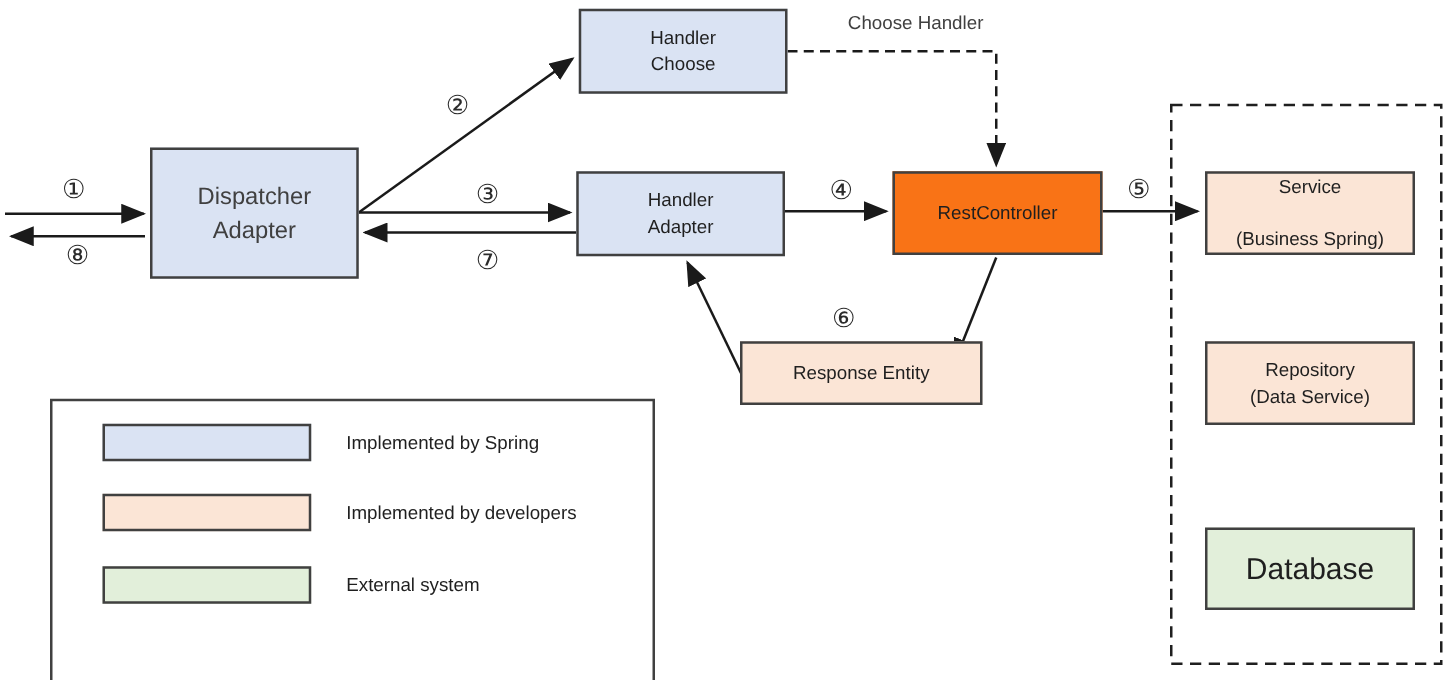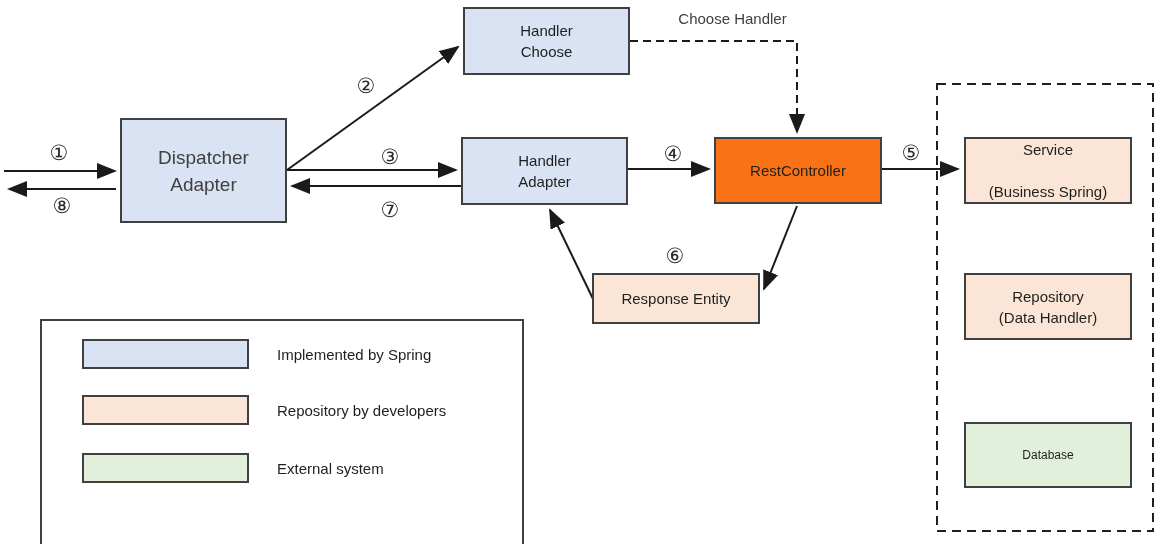--- a/index.html
+++ b/index.html
@@ -7,21 +7,21 @@
     position:relative;width:1160px;height:544px;background:#ffffff;overflow:hidden;
     font-family:"Liberation Sans",sans-serif;color:#1f1f1f;
   }
   .wires{position:absolute;left:0;top:0;}
   .node{
     position:absolute;box-sizing:border-box;border:2px solid #404040;
     display:flex;flex-direction:column;align-items:center;justify-content:center;
     font-size:15px;line-height:21px;text-align:center;
   }
   .node.title{font-size:19px;line-height:27px;font-weight:normal;color:#404040;}
-  .node.big{font-size:12px;}
+  .node.big{font-size:24px;}
   .step{
     position:absolute;transform:translate(-50%,-50%);
     font-size:21px;color:#2b2b2b;line-height:1;
   }
   .note{position:absolute;font-size:15px;text-align:center;color:#404040;}
   .legend{
     position:absolute;left:40px;top:319px;width:484px;height:239px;
     box-sizing:border-box;border:2px solid #404040;background:#fff;
   }
   .legend-row{position:absolute;left:0;width:100%;height:30px;display:flex;align-items:center;}
@@ -70,32 +70,32 @@
 
   <div class="node" style="left: 461px; top: 137px; width: 167px; height: 68px; background-color: rgb(218, 227, 243);">
     <span>Handler</span>
     <span>Adapter</span>
   </div>
 
   <div class="node" style="left: 714px; top: 137px; width: 168px; height: 67px; background-color: #f97316;">
     <span>RestController</span>
   </div>
 
-  <div class="node" style="left: 592px; top: 273px; width: 168px; height: 51px; background-color: rgb(251, 229, 214);">
+  <div class="node" style="left: 592px; top: 273px; width: 194px; height: 51px; background-color: rgb(251, 229, 214);">
     <span>Response Entity</span>
   </div>
 
   <div class="node" style="left: 964px; top: 137px; width: 168px; height: 67px; background-color: rgb(251, 229, 214); justify-content: space-between;">
     <span>Service</span>
     <span>(Business Spring)</span>
   </div>
 
   <div class="node" style="left: 964px; top: 273px; width: 168px; height: 67px; background-color: rgb(251, 229, 214);">
     <span>Repository</span>
-    <span>(Data Handler)</span>
+    <span>(Data Service)</span>
   </div>
 
   <div class="node big" style="left: 964px; top: 422px; width: 168px; height: 66px; background-color: rgb(226, 239, 218);">
     <span>Database</span>
   </div>
 
   <div class="note" style="left:650px;top:10px;width:165px">Choose Handler</div>
 
   <span class="step" style="left:59px;top:152px">①</span>
   <span class="step" style="left:366px;top:85px">②</span>
@@ -106,21 +106,21 @@
   <span class="step" style="left:390px;top:209px">⑦</span>
   <span class="step" style="left:62px;top:205px">⑧</span>
 
   <div class="legend">
     <div class="legend-row" style="top:18px">
       <div class="swatch" style="background-color: rgb(218, 227, 243);"></div>
       <span class="legend-label">Implemented by Spring</span>
     </div>
     <div class="legend-row" style="top:74px">
       <div class="swatch" style="background-color: rgb(251, 229, 214);"></div>
-      <span class="legend-label">Repository by developers</span>
+      <span class="legend-label">Implemented by developers</span>
     </div>
     <div class="legend-row" style="top:132px">
       <div class="swatch" style="background-color: rgb(226, 239, 218);"></div>
       <span class="legend-label">External system</span>
     </div>
   </div>
 
 </div>
 
 </body></html>

